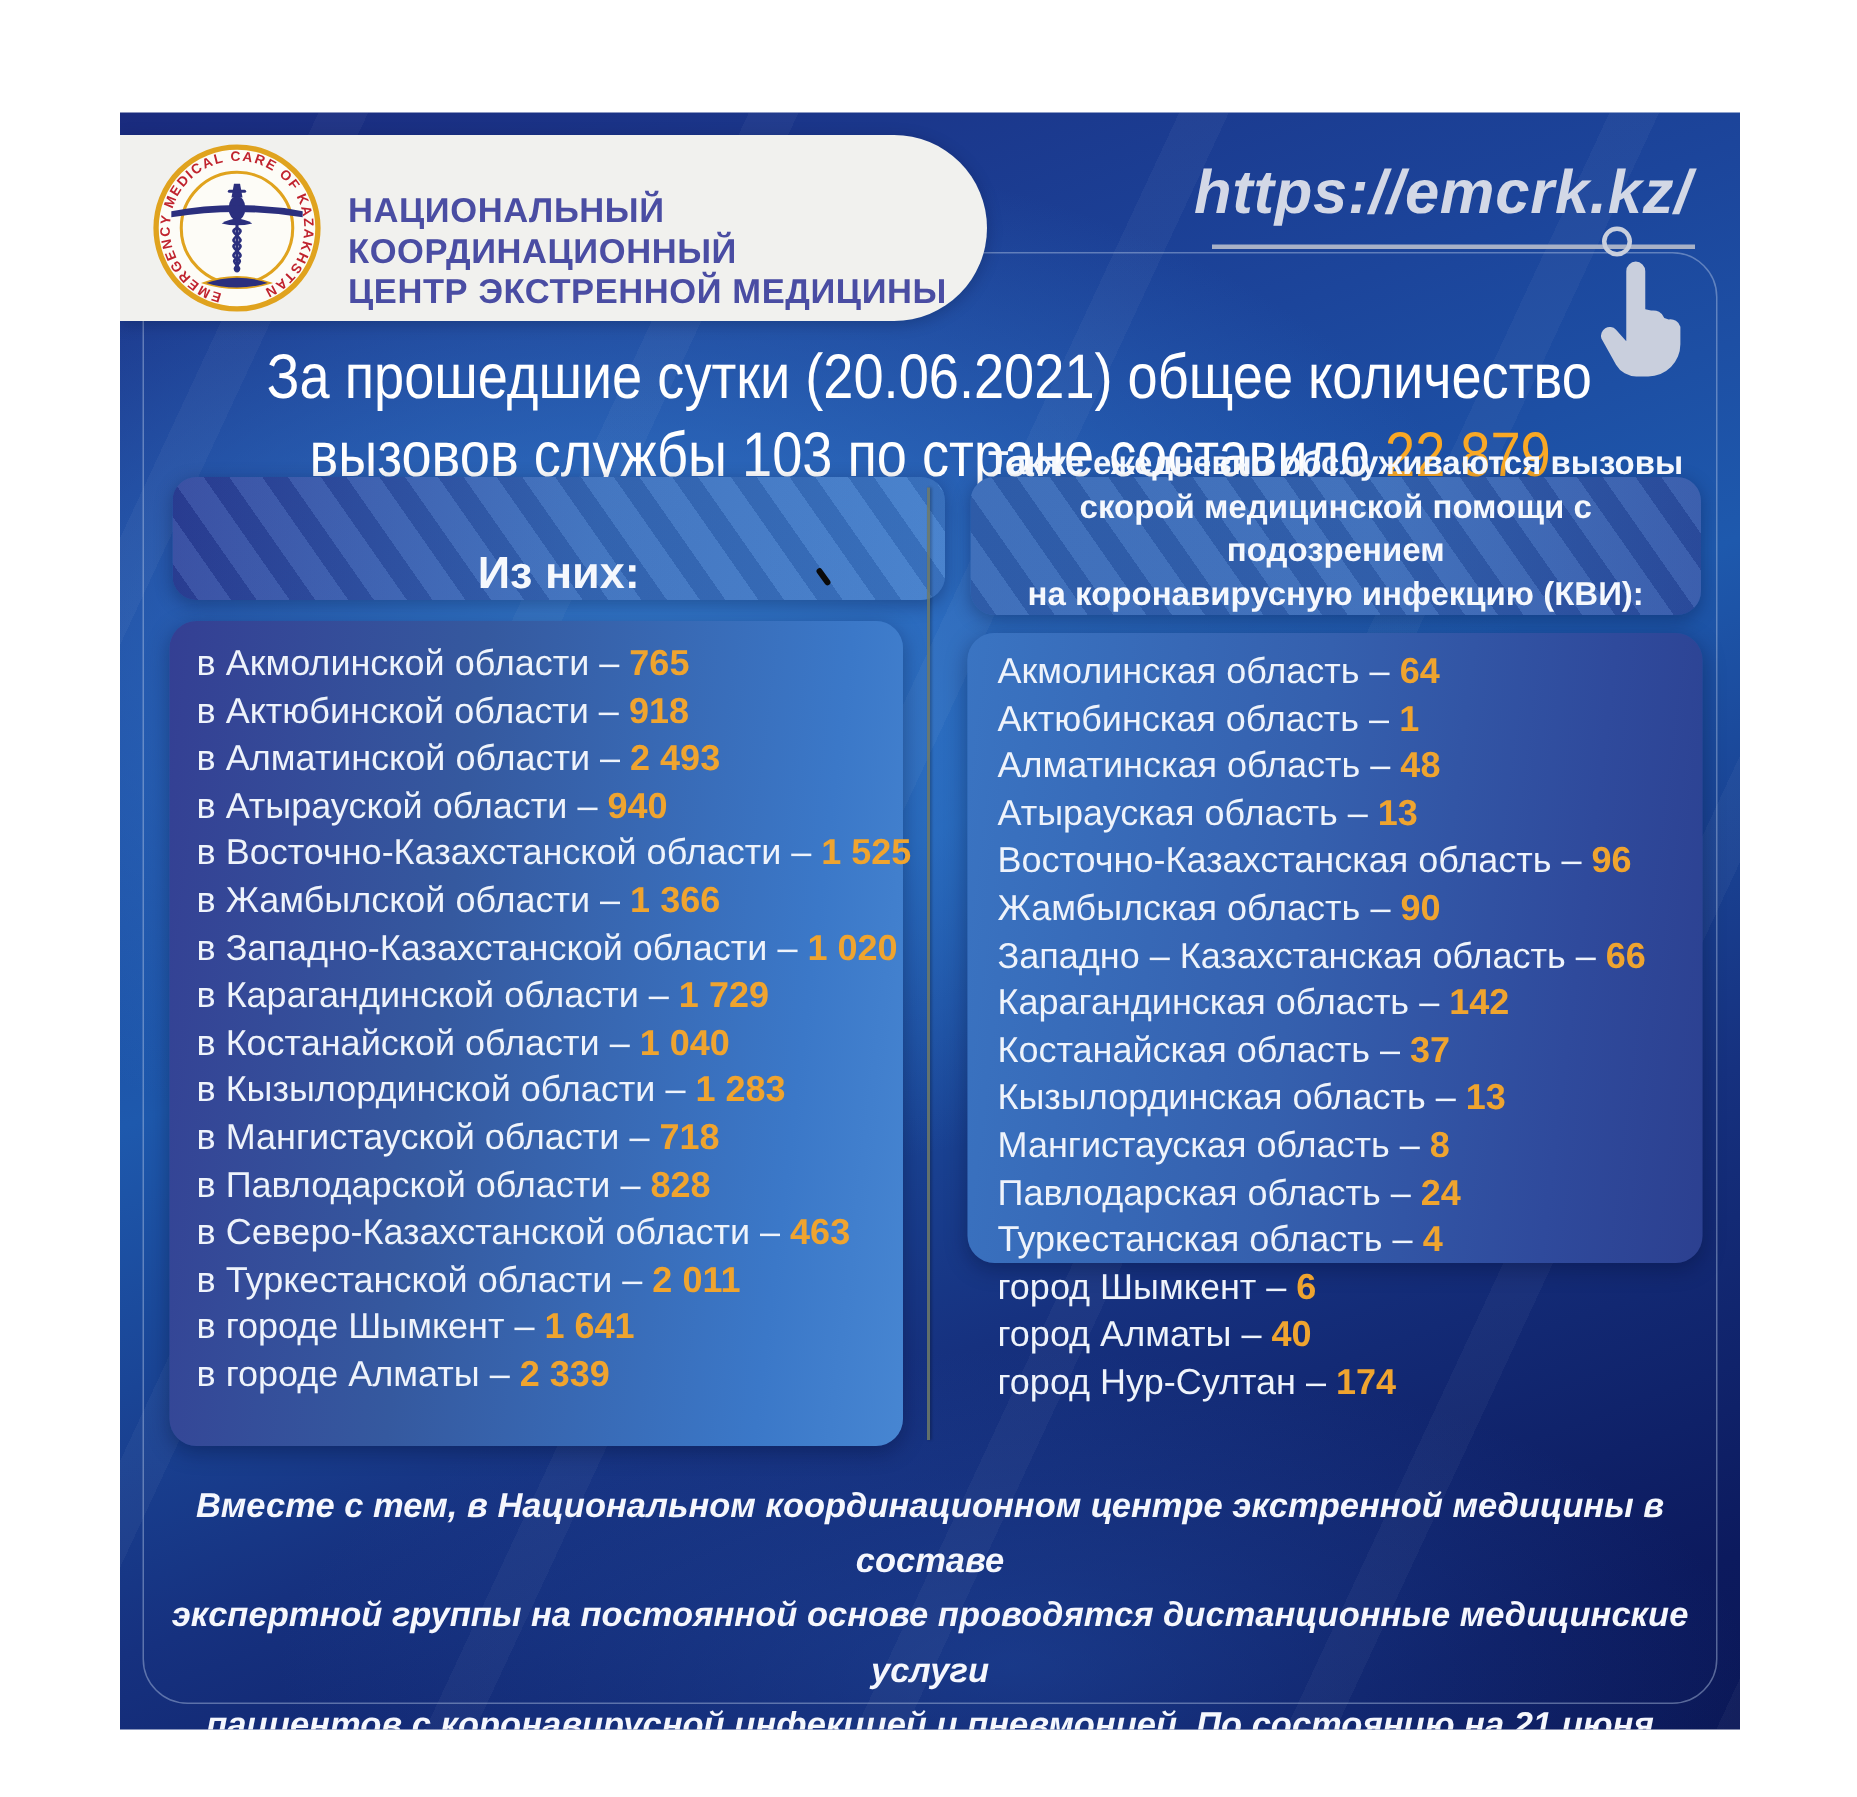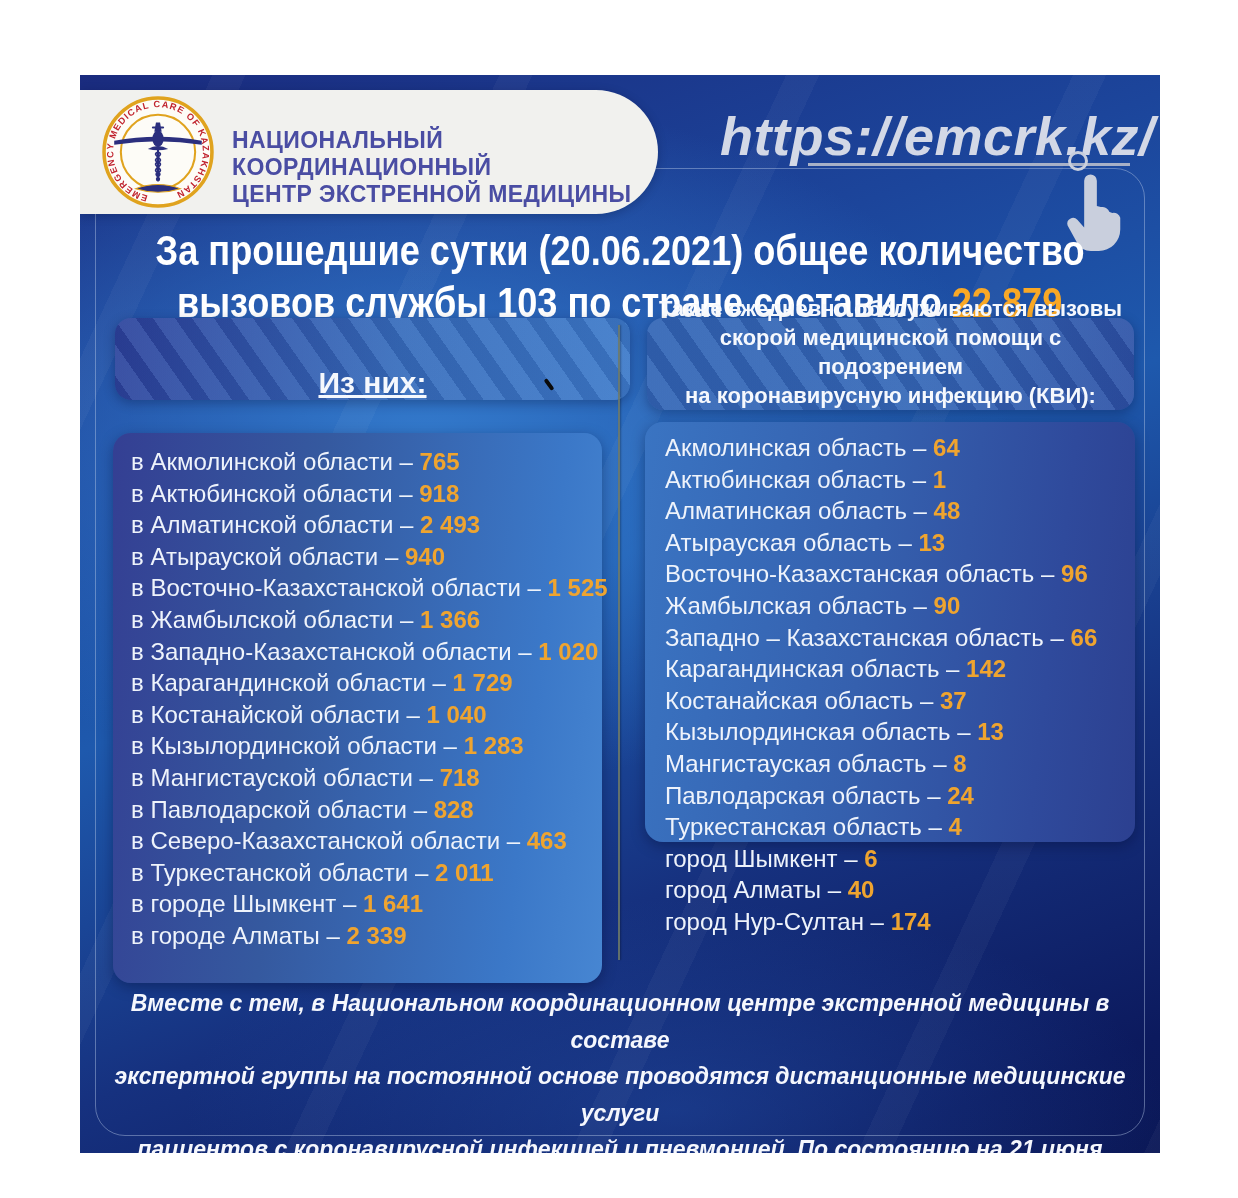--- a/index.html
+++ b/index.html
@@ -33,56 +33,56 @@
     background:#f1f1ee;border-radius:0 62px 62px 0;
     box-shadow:0 2px 10px rgba(5,10,40,.25);
   }
   .logo{position:absolute;left:22px;top:6px;width:112px;height:112px;}
   .org-name{
     position:absolute;left:152px;top:37px;width:420px;
     color:#4a4da3;font-size:23px;font-weight:600;line-height:27px;letter-spacing:.4px;
   }
   .url-wrap{position:absolute;left:640px;top:30px;width:408px;text-align:right;}
   .url-text{
-    color:#d3d8e6;font-size:54px;font-weight:bold;font-style:italic;letter-spacing:.5px;
+    color:#d3d8e6;font-size:41px;font-weight:bold;font-style:italic;letter-spacing:.5px;
     white-space:nowrap;
   }
   .url-underline{position:absolute;left:728px;top:88px;width:322px;height:3px;background:#a8b1c7;}
   .tap-circle{position:absolute;left:988px;top:76px;width:20px;height:20px;border:3px solid #c9cfdd;border-radius:50%;box-sizing:border-box;}
   .hand{position:absolute;left:972px;top:92px;width:78px;height:86px;}
   
   .title{
     position:absolute;left:0;top:150px;width:100%;text-align:center;
-    color:#ffffff;font-size:42px;font-weight:bold;line-height:52px;
+    color:#ffffff;font-size:42px;font-weight:normal;line-height:52px;
   }
   .cond{display:inline-block;transform:scaleX(.86);white-space:nowrap;}
   .gold{color:#f9a825;}
   
   .colbox{position:absolute;border-radius:16px;}
   .stripebox{
     background:
       repeating-linear-gradient(55deg, rgba(10,25,80,.10) 0 14px, rgba(150,190,240,.14) 14px 32px),
       linear-gradient(97deg,#2c3f97 0%, #376bb9 55%, #3e7ac8 100%);
     box-shadow:0 3px 12px rgba(4,8,40,.30);
     display:flex;align-items:flex-end;justify-content:center;
     color:#f5f8fd;text-align:center;
   }
-  .lh-box{left:35px;top:243px;width:515px;height:82px;font-size:30px;font-weight:bold;text-decoration:underline;}
+  .lh-box{left:35px;top:243px;width:515px;height:82px;font-size:30px;font-weight:bold;}
   .rh-box{left:567px;top:243px;width:487px;height:92px;font-size:22px;font-weight:600;line-height:29px;
     background:
       repeating-linear-gradient(55deg, rgba(10,25,80,.10) 0 14px, rgba(150,190,240,.14) 14px 32px),
       linear-gradient(97deg,#3263b2 0%, #3566b4 55%, #2d4fa2 100%);
   }
   .stray{position:absolute;left:432px;top:60px;width:4px;height:13px;background:#0a0a0a;border-radius:2px;transform:rotate(-36deg);}
   .listbox{
     position:absolute;border-radius:18px;
     box-shadow:0 4px 14px rgba(4,8,40,.35);
     color:#eef3fb;font-size:24px;
   }
-  .l-list{left:33px;top:358px;width:489px;height:550px;padding:13px 0 0 18px;box-sizing:border-box;
+  .l-list{left:33px;top:339px;width:489px;height:550px;padding:13px 0 0 18px;box-sizing:border-box;
     background:linear-gradient(97deg,#343f93 0%, #35599f 38%, #3b78c8 82%, #4786d2 100%);}
   .r-list{left:565px;top:347px;width:490px;height:420px;padding:10px 0 0 20px;box-sizing:border-box;
     background:linear-gradient(97deg,#3a74c2 0%, #3560ae 45%, #2f4a9c 80%, #2c4090 100%);}
   .row{height:31.6px;line-height:31.6px;white-space:nowrap;}
   .row-value{color:#efa42f;font-weight:bold;}
   .divider{
     position:absolute;left:538px;top:250px;width:2px;height:635px;
     background:#6f7a68;box-shadow:1px 0 2px rgba(0,0,0,.35);opacity:.85;
   }
   

